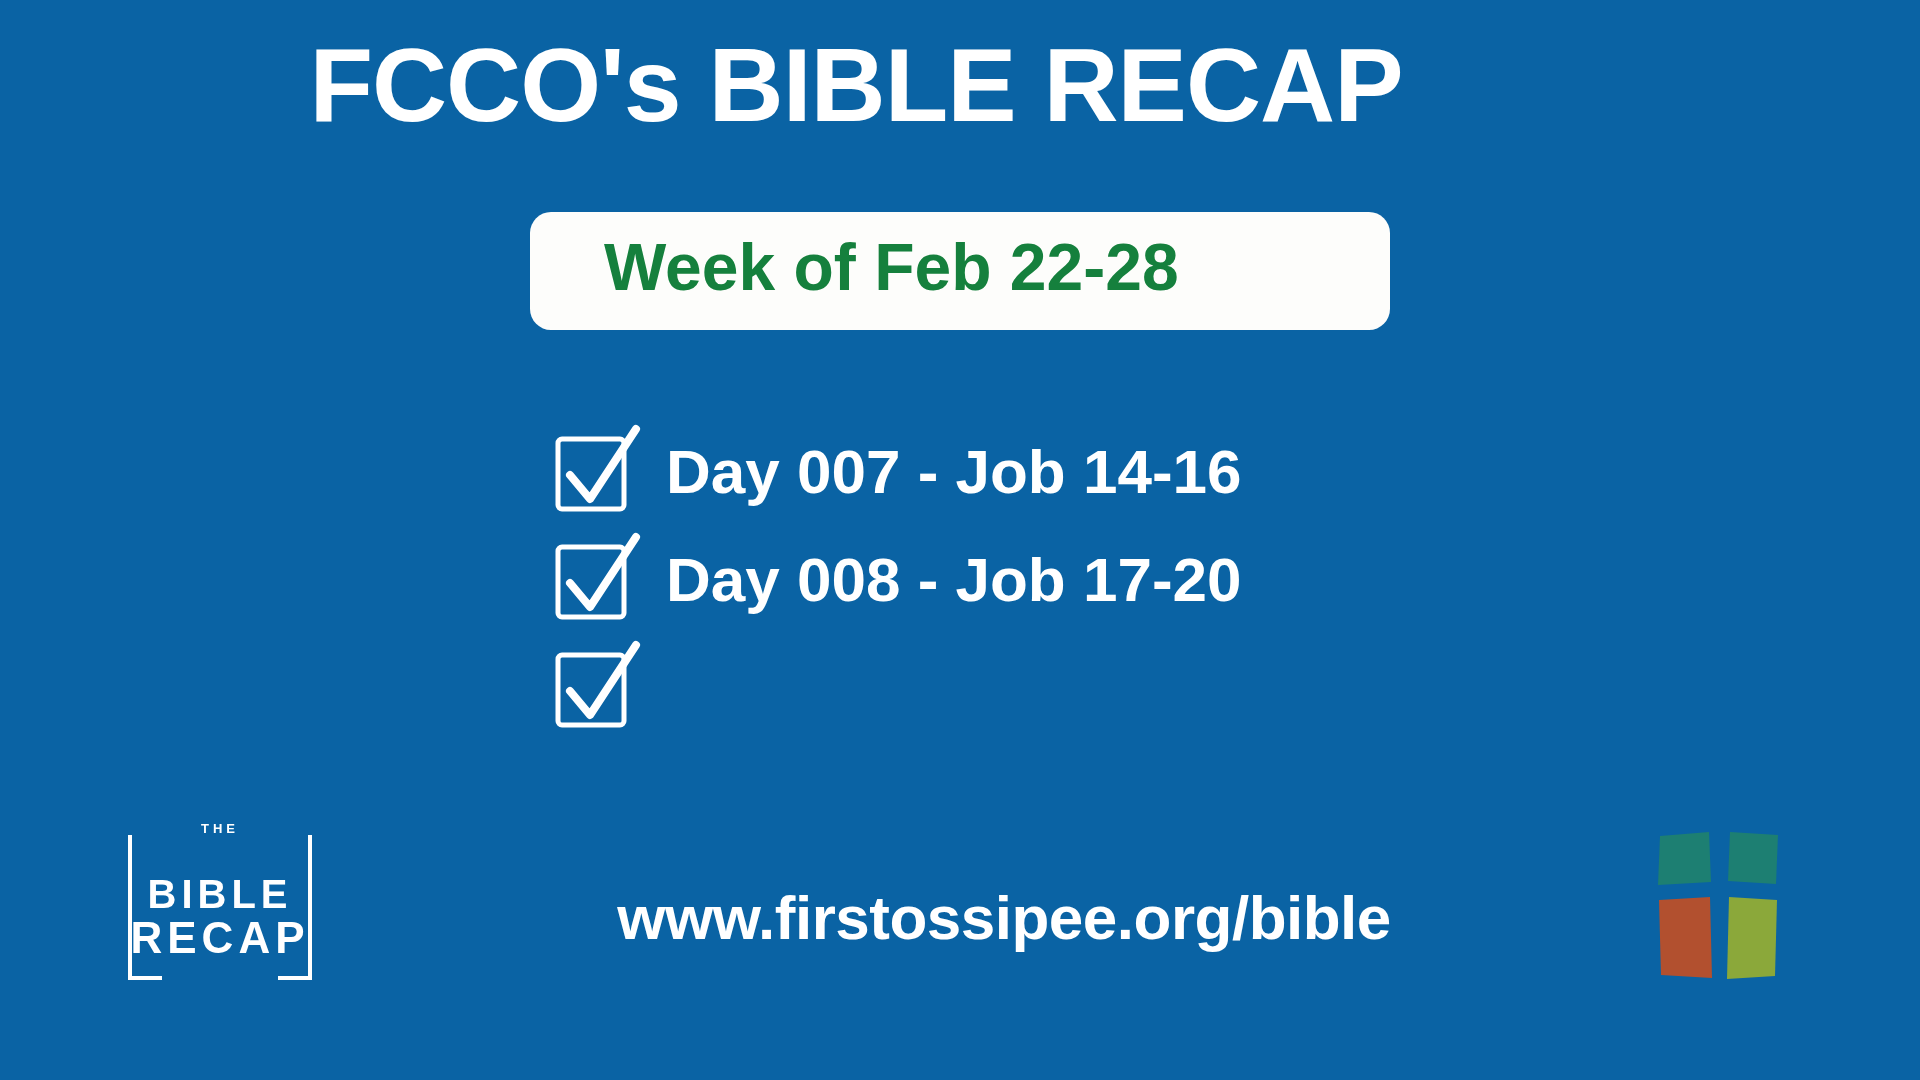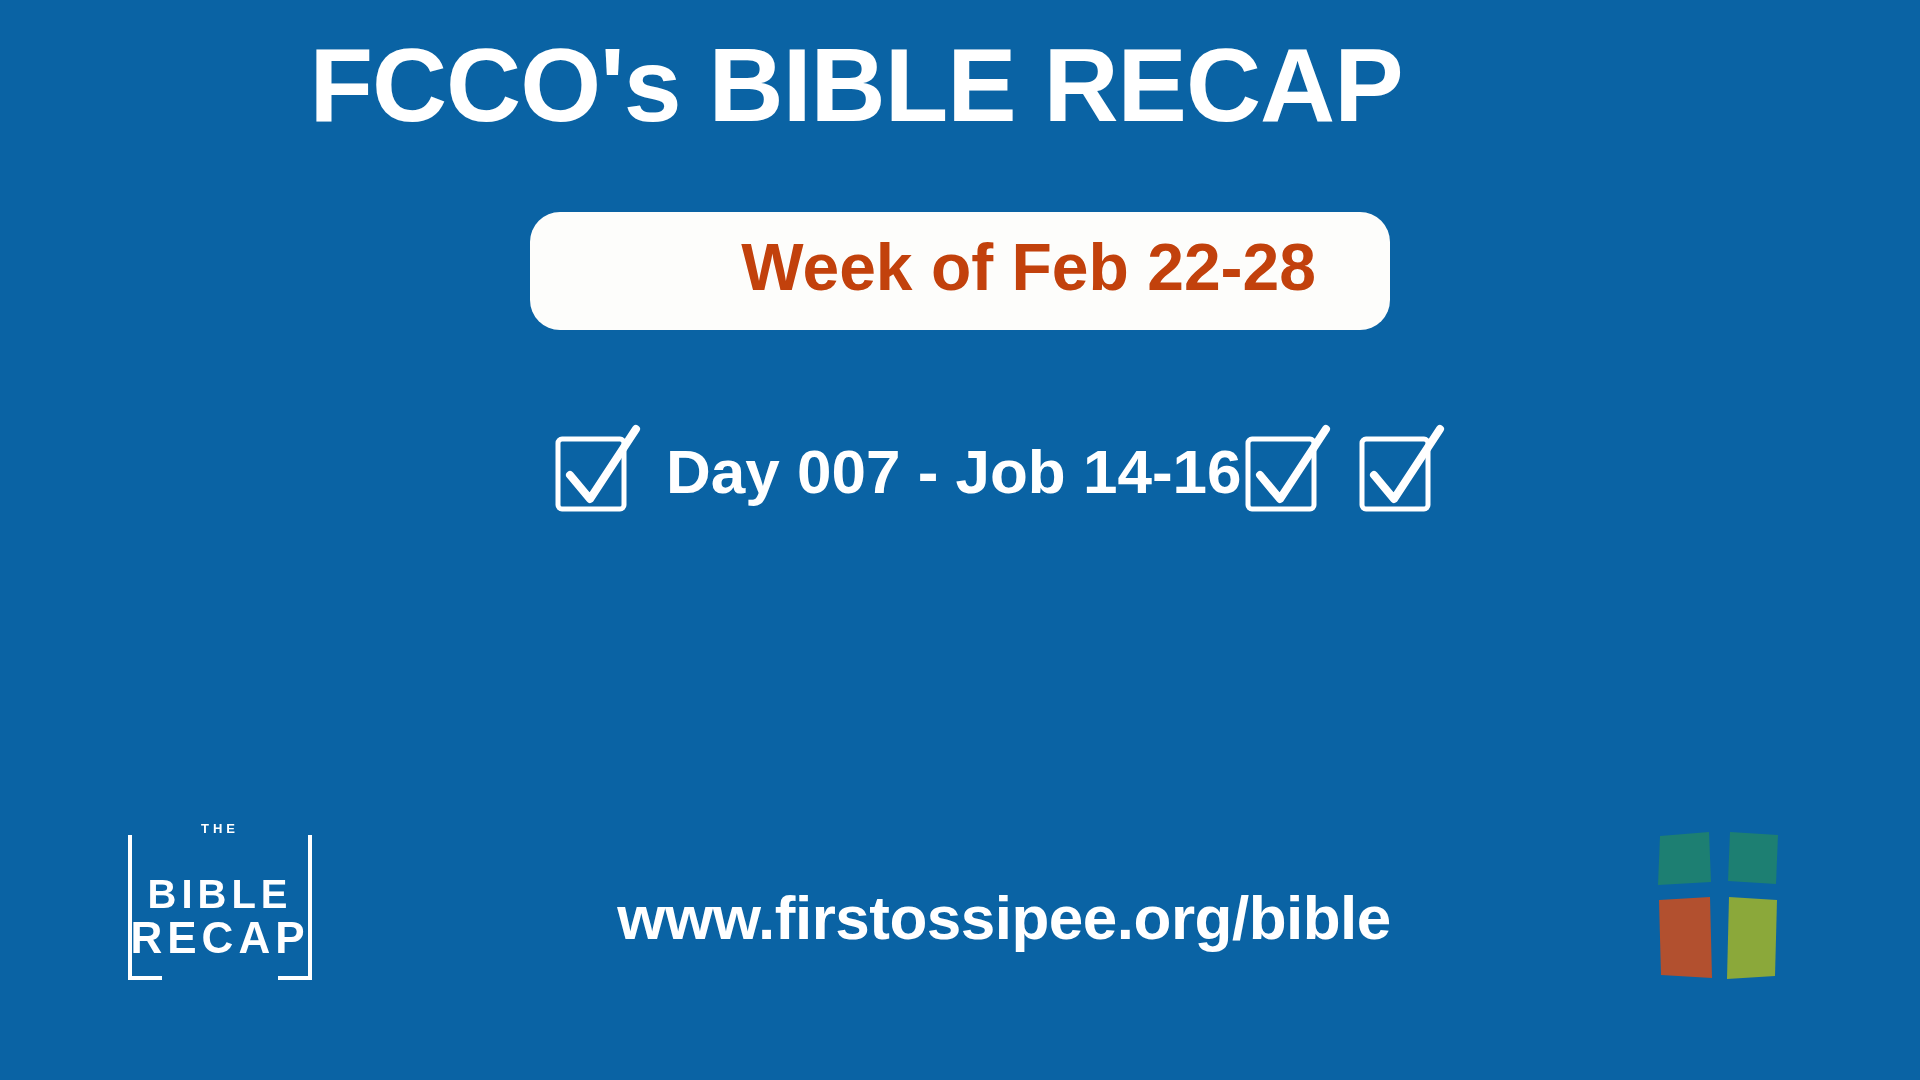--- a/index.html
+++ b/index.html
@@ -35,41 +35,41 @@
   .badge-wrap {
     position: absolute;
     top: 212px;
     left: 0;
     width: 1920px;
     display: flex;
     justify-content: center;
   }
   .badge {
     background: #fdfdfb;
-    color: #c2410c;
-    border-radius: 30px;
+    color: #15803d;
+    border-radius: 21px;
     padding: 18px 74px 24px 74px;
     font-size: 66px;
     font-weight: bold;
     letter-spacing: 0px;
     line-height: 1.15;
     white-space: nowrap;
     min-width: 860px;
-    text-align: right;
+    text-align: left;
     box-sizing: border-box;
   }
 
   
   .checklist {
     position: absolute;
     top: 418px;
     left: 0;
     width: 1772px;
     display: flex;
-    flex-direction: row;
+    flex-direction: column;
     align-items: flex-start;
     padding-left: 552px;
     box-sizing: border-box;
   }
   .check-row {
     display: flex;
     align-items: center;
     height: 108px;
   }
   .check-box {
@@ -202,20 +202,21 @@
     <span class="check-label">Day 007 - Job 14-16</span>
   </div>
 
   <div class="check-row">
     <span class="check-box">
       <svg viewBox="0 0 92 92" xmlns="http://www.w3.org/2000/svg" aria-hidden="true">
         <rect x="6" y="14" width="66" height="70" rx="4" ry="4" fill="none" stroke="#ffffff" stroke-width="5"></rect>
         <path d="M18 50 L38 74 L84 4" fill="none" stroke="#ffffff" stroke-width="8" stroke-linecap="round" stroke-linejoin="round"></path>
       </svg>
     </span>
+    <span class="check-label">Day 008 - Job 17-20</span>
   </div>
 
   <div class="check-row">
     <span class="check-box">
       <svg viewBox="0 0 92 92" xmlns="http://www.w3.org/2000/svg" aria-hidden="true">
         <rect x="6" y="14" width="66" height="70" rx="4" ry="4" fill="none" stroke="#ffffff" stroke-width="5"></rect>
         <path d="M18 50 L38 74 L84 4" fill="none" stroke="#ffffff" stroke-width="8" stroke-linecap="round" stroke-linejoin="round"></path>
       </svg>
     </span>
   </div>

